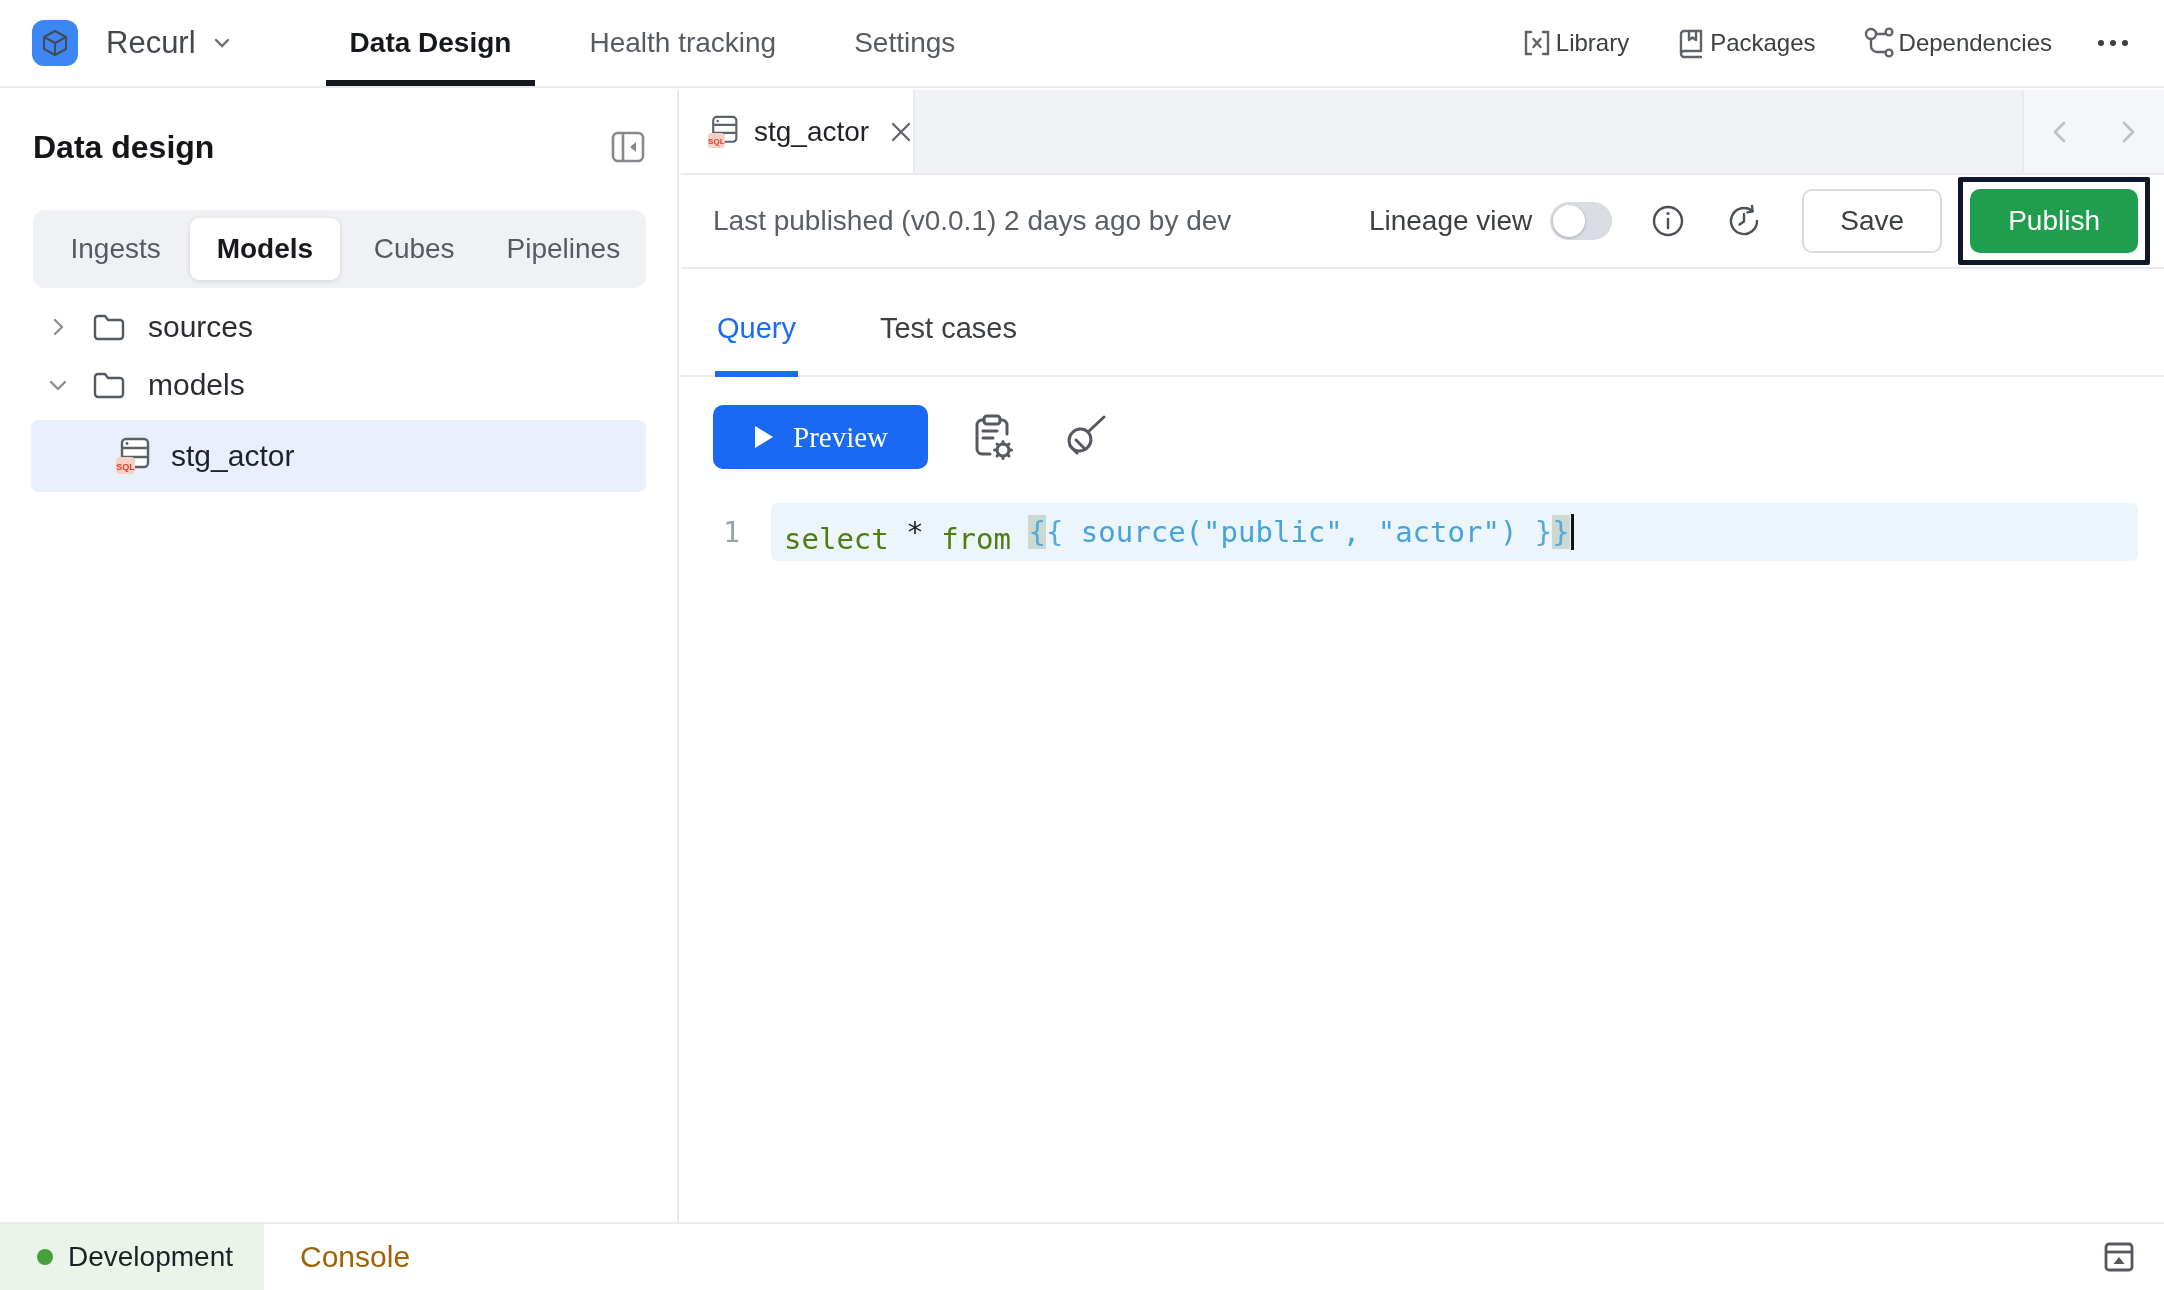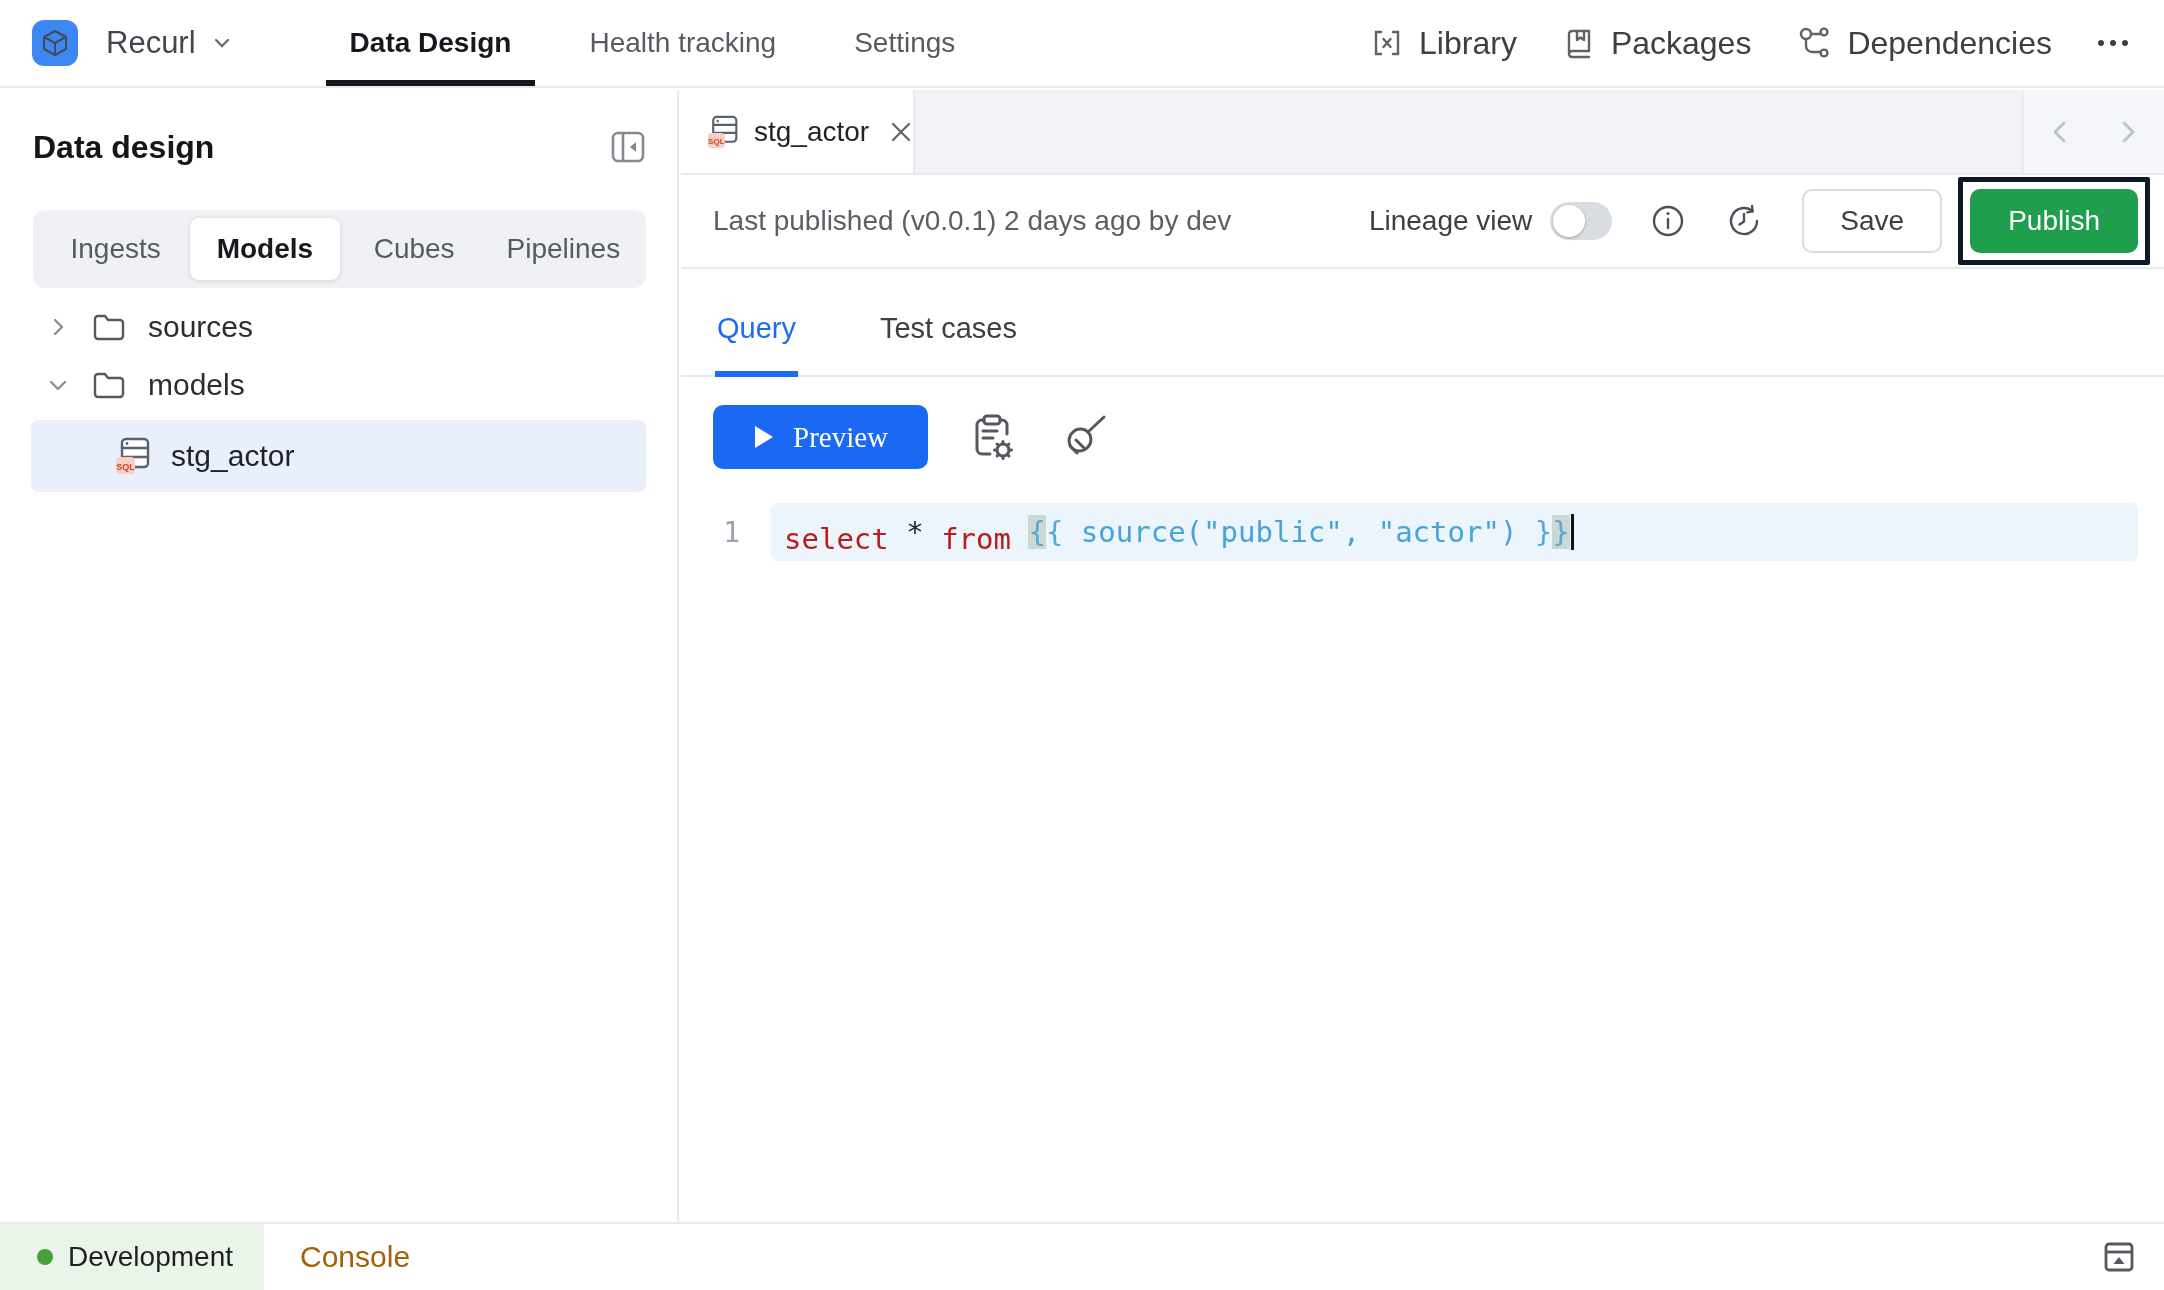--- a/index.html
+++ b/index.html
@@ -13,21 +13,21 @@
   .logo{width:46px;height:46px;border-radius:12px;background:#3d87f5;margin-left:32px;
         display:flex;align-items:center;justify-content:center;flex:0 0 auto;}
   .brand{display:flex;align-items:center;gap:14px;margin-left:28px;cursor:default;}
   .brand-name{font-size:31px;color:#43484e;font-weight:500;}
   .top-tabs{display:flex;height:100%;margin-left:92px;}
   .top-tab{height:100%;display:flex;align-items:center;padding:6px 24px 0 24px;box-sizing:border-box;
            font-size:28px;color:#565b61;border-bottom:6px solid transparent;margin-right:30px;}
   .top-tab.active{color:#15181c;font-weight:600;border-bottom-color:#14171b;}
   .top-spacer{flex:1;}
   .top-actions{display:flex;align-items:center;margin-right:34px;}
-  .top-action{display:flex;align-items:center;gap:16px;font-size:32px;color:#3c4043;margin-left:46px;}
+  .top-action{display:flex;align-items:center;gap:3px;font-size:24px;color:#3c4043;margin-left:46px;}
   .more-btn{margin-left:44px;}
 
   
   .sidebar{position:absolute;top:90px;left:0;width:679px;bottom:68px;background:#fff;
            border-right:2px solid #e8eaee;box-sizing:border-box;}
   .side-head{display:flex;align-items:center;justify-content:space-between;padding:38px 30px 0 33px;}
   .side-title{font-size:32px;font-weight:600;color:#141619;}
   .seg{margin:44px 31px 0 33px;background:#f0f1f4;border-radius:12px;display:flex;padding:8px;}
   .seg-item{flex:1;text-align:center;font-size:28px;color:#565b63;height:62px;line-height:62px;border-radius:9px;}
   .seg-item.active{background:#fff;color:#17191d;font-weight:600;box-shadow:0 1px 5px rgba(20,25,35,.14);}
@@ -80,21 +80,21 @@
   .preview-btn{height:64px;background:#1b69f2;border:none;border-radius:10px;color:#fff;display:flex;
                align-items:center;padding:0 40px;gap:18px;font-size:29px;font-family:inherit;}
   .preview-row .icon-btn{margin-left:42px;}
 
   .code-row{margin-top:34px;display:flex;align-items:center;}
   .gutter{width:90px;text-align:right;box-sizing:border-box;padding-right:31px;
           font-family:"DejaVu Sans Mono",monospace;font-size:28px;color:#9aa2ab;}
   .code-line{flex:1;margin-right:26px;background:#ecf5fb;border-radius:6px;height:58px;display:flex;
              align-items:center;padding-left:13px;font-family:"DejaVu Sans Mono",monospace;font-size:29px;}
   .code-line span{white-space:pre;}
-  .tk-keyword{color:#b91c1c;margin-top:13px;}
+  .tk-keyword{color:#4d7c0f;margin-top:13px;}
   .tk-plain{color:#1e2125;}
   .tk-function{color:#45a4da;}
   .tk-brace{color:#55aadb;}
   .tk-brace-matched{color:#55aadb;background:#cbd9d1;}
   .cursor{width:3px;height:36px;background:#101114;margin-left:1px;}
 
   
   .bottombar{position:absolute;left:0;right:0;bottom:0;height:68px;border-top:2px solid #e8eaee;
              background:#fff;display:flex;align-items:center;box-sizing:border-box;}
   .dev-chip{height:100%;width:264px;background:#ebf4e8;display:flex;align-items:center;

